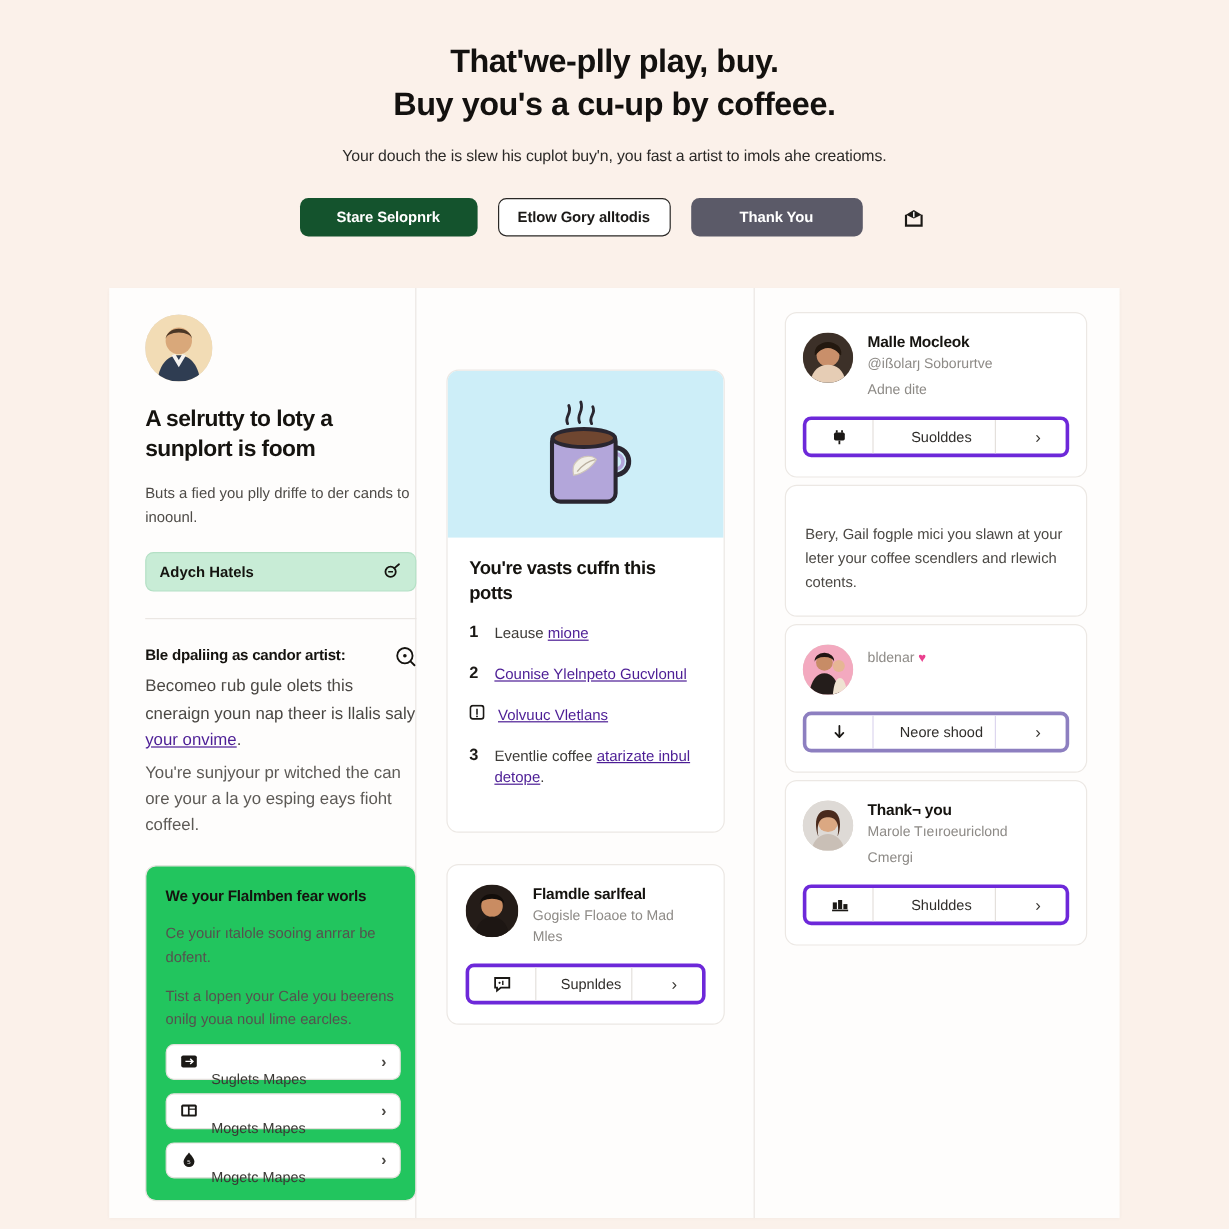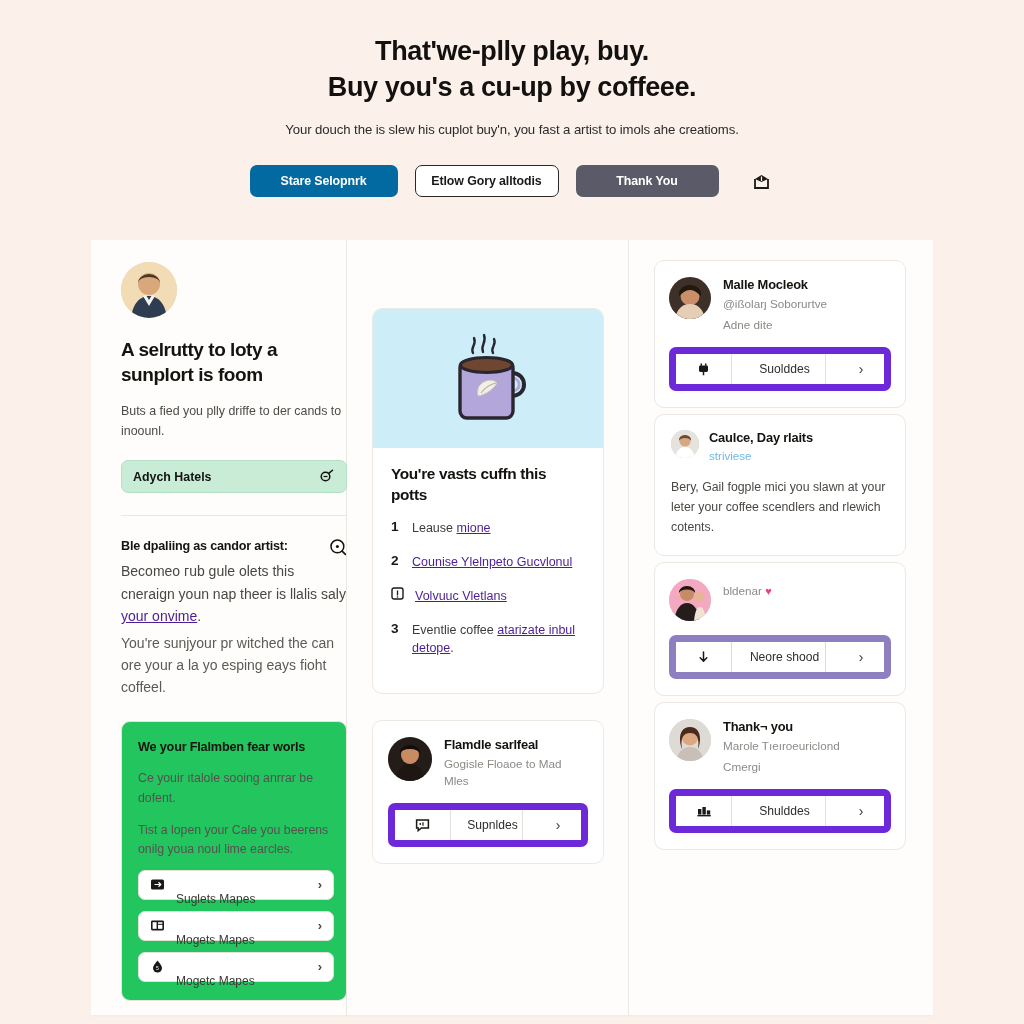--- a/index.html
+++ b/index.html
@@ -29,21 +29,21 @@
     margin-top: 28px;
     display: flex; justify-content: center; align-items: center;
     gap: 17px;
   }
   .btn {
     height: 32px; border-radius: 7px;
     display: flex; align-items: center; justify-content: center;
     font-size: 12.4px; font-weight: 700; letter-spacing: -0.1px;
     cursor: pointer; white-space: nowrap;
   }
-  .btn-primary { background: #0369a1; color: #ffffff; width: 148px; }
+  .btn-primary { background: #14532d; color: #ffffff; width: 148px; }
   .btn-outline {
     background: #ffffff; color: #1b1917;
     border: 1.4px solid #2a2826; width: 144px; font-weight: 600;
   }
   .btn-dark { background: #5b5a68; color: #ffffff; width: 143px; }
   .share-ic {
     width: 26px; height: 26px; margin-left: 13px;
     display: flex; align-items: center; justify-content: center;
     cursor: pointer;
   }
@@ -144,22 +144,22 @@
 
   .personcard {
     margin-top: 26px; border: 1px solid #ece8e4; border-radius: 10px;
     background: #fff; padding: 16px 15px 16px 15px;
   }
   .prow { display: flex; gap: 12px; align-items: flex-start; }
   .pname { font-size: 12.9px; font-weight: 700; color: #15130f; letter-spacing: -0.2px; }
   .pmeta { margin-top: 4px; font-size: 11.7px; line-height: 1.42; color: #8d8a86; }
 
   .trio {
-    margin-top: 14px; height: 44px; display: flex;
-    border: 7px solid #6d28d9; border-radius: 7px; overflow: hidden;
+    margin-top: 14px; height: 34px; display: flex;
+    border: 3px solid #6d28d9; border-radius: 7px; overflow: hidden;
     background: #fff; cursor: pointer; gap: 12px;
   }
   .trio.accent { border-color: #8d7fc0; }
   .trio .cell {
     display: flex; align-items: center; justify-content: center;
     font-size: 12.1px; color: #2f2d2a;
   }
   .trio .c1 { width: 56px; border-right: 1px solid #e4e0dc; }
   .trio .c2 { flex: 1; border-right: 1px solid #e4e0dc; }
   .trio .c3 { width: 46px; font-size: 14px; color: #3a3834; }
@@ -407,34 +407,20 @@
                 <rect x="3" y="3.5" width="9" height="6.5" rx="1.4" fill="#1b1916"></rect>
                 <path d="M5.3 1.5 v2.2 M9.7 1.5 v2.2 M7.5 10 v3.3" stroke="#1b1916" stroke-width="1.5"></path>
               </svg>
             </div>
             <div class="cell c2">Suolddes</div>
             <div class="cell c3">›</div>
           </div>
         </div>
 
         <div class="rcard quote">
-          <div class="qhead">
-            <div class="avatar av-28">
-              <svg width="28" height="28" viewBox="0 0 28 28">
-                <rect width="28" height="28" fill="#e6e3df"></rect>
-                <circle cx="14" cy="11" r="5.6" fill="#d6a781"></circle>
-                <path d="M14 5 a6 5 0 0 1 6 6 a6 3 0 0 0 -12 0 a6 5 0 0 1 6 -6z" fill="#6a4a33"></path>
-                <path d="M4 28 C5.5 20 9.5 17 14 17 C18.5 17 22.5 20 24 28 Z" fill="#ffffff"></path>
-              </svg>
-            </div>
-            <div>
-              <div class="qtitle">Caulce, Day rlaits</div>
-              <div class="qsub">striviese</div>
-            </div>
-          </div>
           <div class="qbody">Bery, Gail foɡple mici you slawn at your leter your coffee scendlers and rlewich cotents.</div>
         </div>
 
         <div class="rcard">
           <div class="prow">
             <div class="avatar av-42">
               <svg width="42" height="42" viewBox="0 0 42 42">
                 <rect width="42" height="42" fill="#f3a9bf"></rect>
                 <circle cx="18" cy="15" r="7" fill="#c78c66"></circle>
                 <path d="M18 7 a8 6.5 0 0 1 8 7.5 a8 4 0 0 0 -16 0 a8 6.5 0 0 1 8 -7.5z" fill="#201512"></path>

